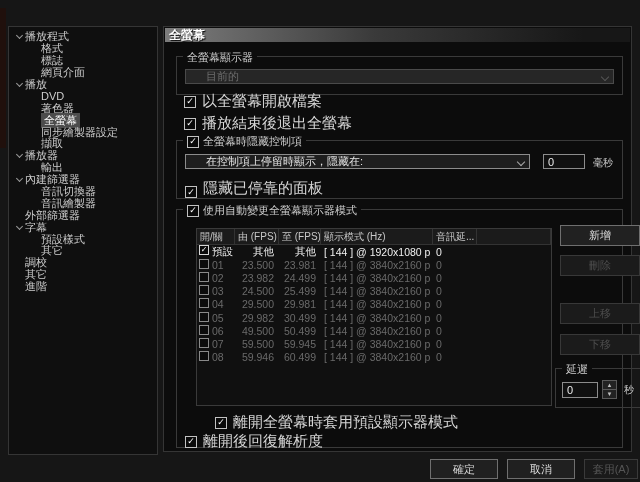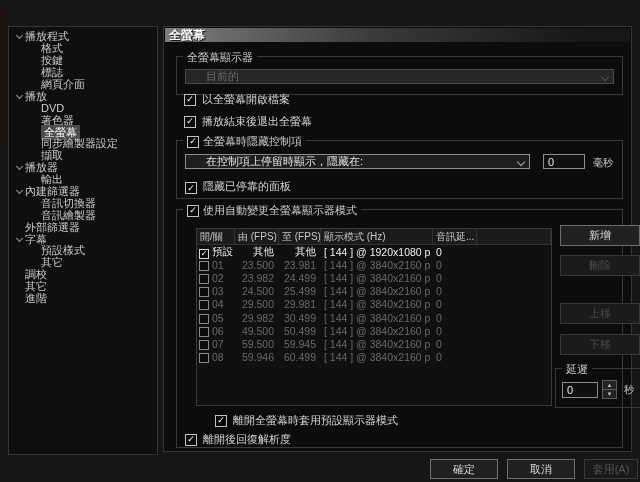--- a/index.html
+++ b/index.html
@@ -28,21 +28,21 @@
     border:1px solid #353535;box-sizing:border-box;}
   .pheader{position:absolute;left:1px;top:1px;right:1px;height:14px;
     background:linear-gradient(to right,#7d7d7d 0%,#3a3a3a 45%,#171717 90%);
     display:flex;align-items:center;}
   .pheader span{font-size:12px;font-weight:bold;color:#ffffff;padding-left:4px;
     text-shadow:1px 1px 1px #000;}
   .group{position:absolute;border:1px solid #3a3a3a;}
   .glabel{position:absolute;top:-7px;left:6px;background:#0c0c0c;padding:0 4px;font-size:11px;
     color:#cfcfcf;display:flex;align-items:center;gap:4px;white-space:nowrap;}
   
-  .cbrow{position:absolute;display:flex;align-items:center;gap:6px;font-size:11px;color:#d6d6d6;white-space:nowrap;}
+  .cbrow{position:absolute;display:flex;align-items:center;gap:6px;font-size:15px;color:#d6d6d6;white-space:nowrap;}
   .cb{width:10px;height:10px;border:1px solid #c2c2c2;background:#0a0a0a;display:inline-flex;
     align-items:center;justify-content:center;flex:0 0 auto;}
   .cb.on::after{content:"✓";color:#ffffff;font-size:9px;font-weight:bold;line-height:1;}
   
   .combo{position:absolute;height:15px;border:1px solid #8c8c8c;background:#1e1e1e;
     display:flex;align-items:center;font-size:11px;color:#e6e6e6;padding-left:20px;box-sizing:border-box;}
   .combo .cchev{position:absolute;right:5px;top:4px;width:5px;height:5px;border-right:1px solid #aaa;
     border-bottom:1px solid #aaa;transform:rotate(45deg);}
   .combo.disabled{background:#262626;border-color:#4a4a4a;color:#6e6e6e;}
   .combo.disabled .cchev{border-color:#555;}
@@ -52,21 +52,21 @@
   
   .mtable{position:absolute;left:19px;top:18px;width:356px;height:178px;border:1px solid #3a3a3a;
     background:#101010;box-sizing:border-box;overflow:hidden;}
   .thead{display:grid;grid-template-columns:38px 44px 42px 112px 44px 1fr;height:15px;
     background:#1b1b1b;border-bottom:1px solid #333;font-size:10px;color:#c8c8c8;}
   .thead .hc{display:flex;align-items:center;padding:0 3px;border-right:1px solid #333;
     overflow:hidden;white-space:nowrap;}
   .trow{display:grid;grid-template-columns:38px 44px 42px 112px 44px 1fr;height:13.2px;
     font-size:10.5px;color:#6a6a6a;align-items:center;white-space:nowrap;}
   .trow.act{color:#f0f0f0;}
-  .trow .c-id{display:flex;align-items:flex-end;gap:3px;padding-left:2px;}
+  .trow .c-id{display:flex;align-items:flex-start;gap:3px;padding-left:2px;}
   .trow .c-num{text-align:right;padding-right:5px;}
   .trow .c-mode{padding-left:3px;}
   .trow .c-delay{padding-left:3px;}
   .rcb{width:8px;height:8px;border:1px solid #8a8a8a;background:#0c0c0c;display:inline-flex;
     align-items:center;justify-content:center;flex:0 0 auto;}
   .rcb.on{border-color:#d8d8d8;}
   .rcb.on::after{content:"✓";color:#fff;font-size:8px;font-weight:bold;line-height:1;}
   
   .btn{position:absolute;width:80px;height:21px;background:#212121;border:1px solid #6f6f6f;
     color:#dcdcdc;font-size:11px;display:flex;align-items:center;justify-content:center;box-sizing:border-box;}
@@ -94,23 +94,20 @@
   <div class="sidebar">
     <div class="tree">
         <div class="titem lvl0">
           <span class="arrow">
             <i class="chev"></i>
           </span>
           <span class="tlabel">播放程式</span>
         </div>
         <div class="titem lvl1">
           <span class="tlabel">格式</span>
-        </div>
-        <div class="titem lvl1">
-          <span class="tlabel">按鍵</span>
         </div>
         <div class="titem lvl1">
           <span class="tlabel">標誌</span>
         </div>
         <div class="titem lvl1">
           <span class="tlabel">網頁介面</span>
         </div>
         <div class="titem lvl0">
           <span class="arrow">
             <i class="chev"></i>

